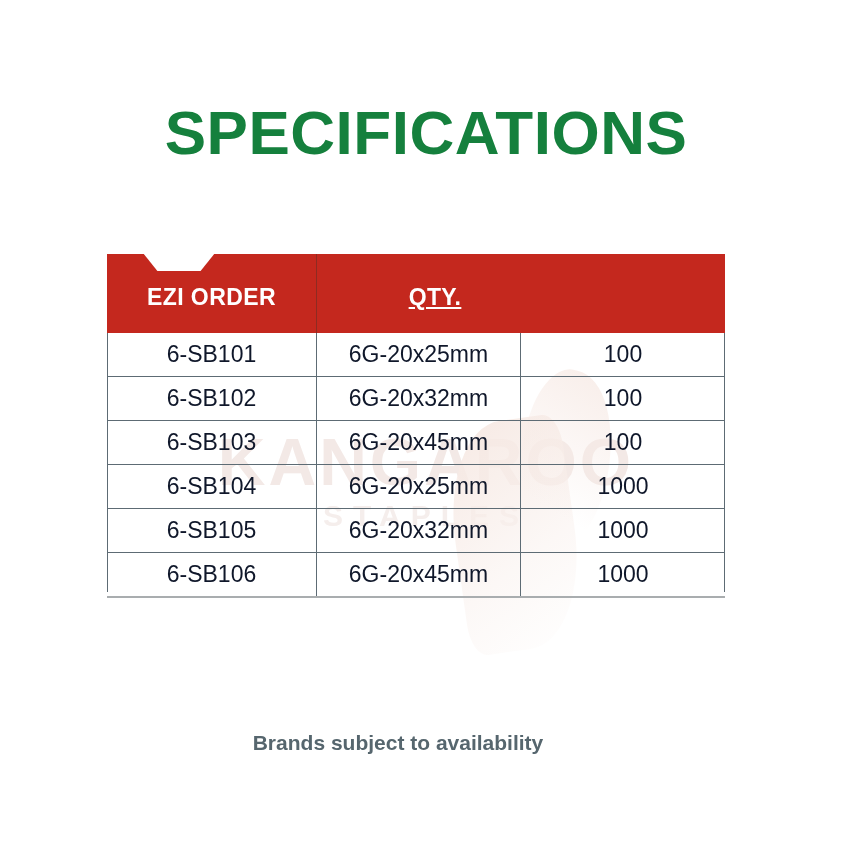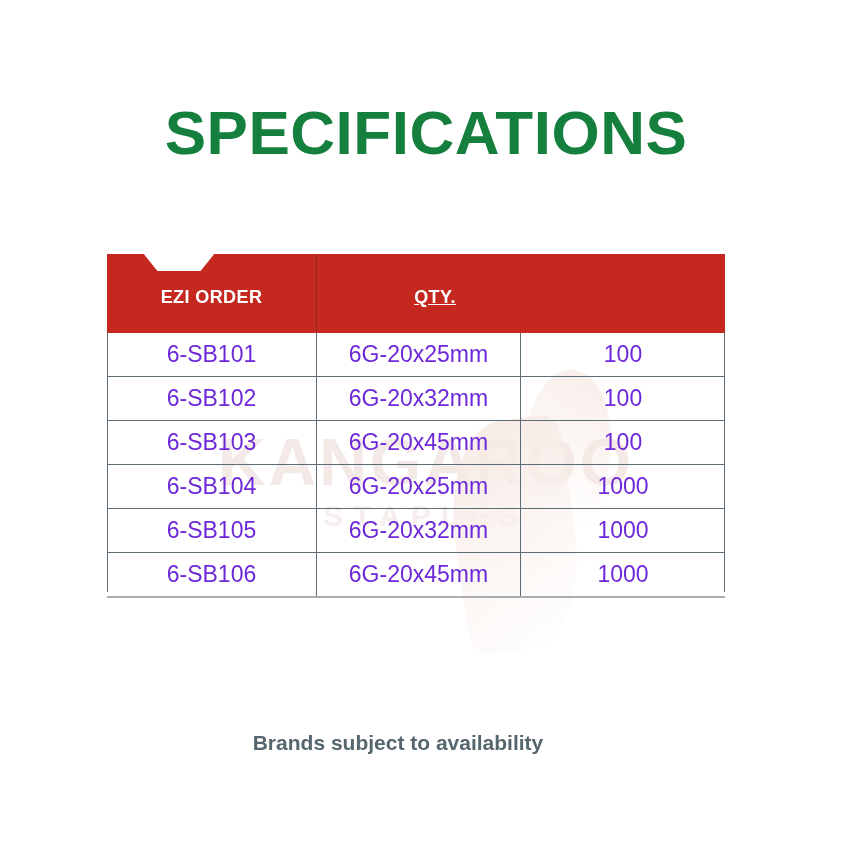--- a/index.html
+++ b/index.html
@@ -112,21 +112,21 @@
     height: 18px;
     background: #ffffff;
     clip-path: polygon(0% 0%, 100% 0%, 80% 100%, 20% 100%);
     z-index: 4;
   }
   .th {
     flex: 0 0 auto;
     display: flex;
     align-items: center;
     justify-content: center;
-    font-size: 18px;
+    font-size: 23px;
     font-weight: bold;
     letter-spacing: 0.4px;
     color: #ffffff;
     box-sizing: border-box;
     position: relative;
     padding-top: 8px;
   }
   .th-ezi   { width: 209px; }
   .th-size  { width: 204px; border-left: 1px solid #8e2b22; }
   .th-qty   { width: 237px; border-left: 1px solid #8e2b22; text-decoration: underline; }
@@ -141,21 +141,21 @@
     background: transparent;
   }
   .trow:first-child { border-top: none; }
   .td {
     flex: 0 0 auto;
     display: flex;
     align-items: center;
     justify-content: center;
     font-size: 23px;
     font-weight: normal;
-    color: #6d28d9;
+    color: #0f172a;
     box-sizing: border-box;
   }
   .td-ezi  { width: 209px; }
   .td-size { width: 204px; border-left: 1px solid #5d6b74; }
   .td-qty  { width: 205px; border-left: 1px solid #5d6b74; }
 
   .side-border-left,
   .side-border-right {
     position: absolute;
     top: 79px;

